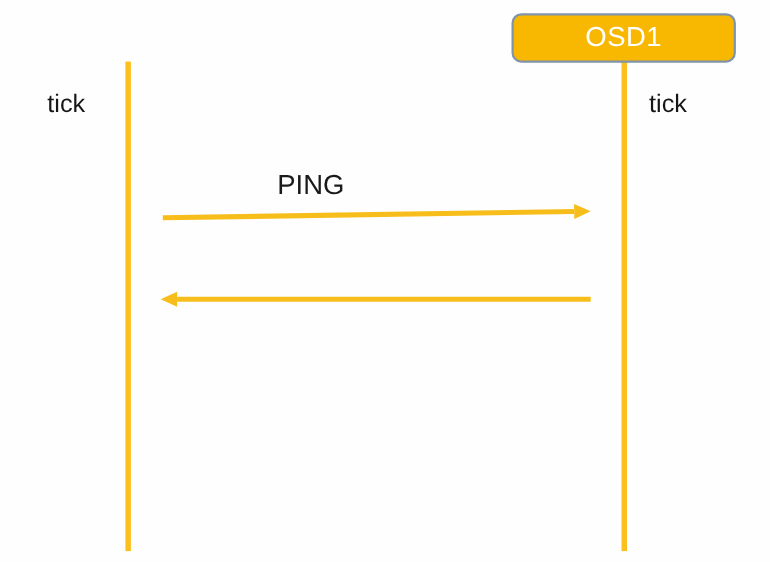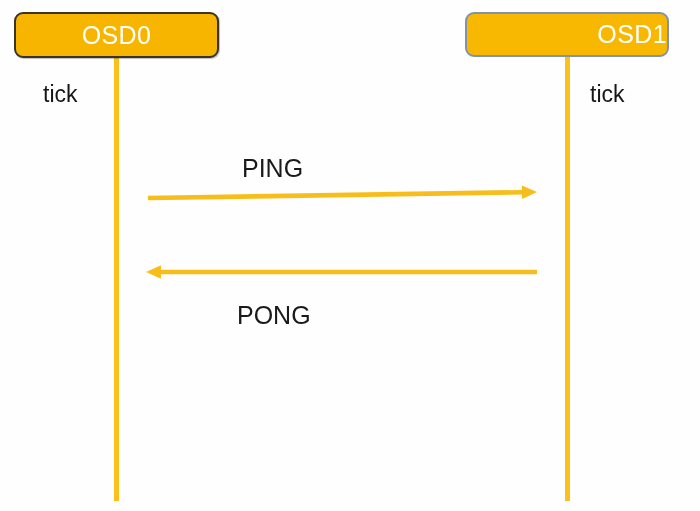--- a/index.html
+++ b/index.html
@@ -113,33 +113,29 @@
   }
 </style>
 </head>
 <body>
 
 <div id="diagram-canvas" style="background: rgb(254, 254, 254);">
 
   <div class="lifeline" id="lifeline-osd0" style="left: 113.5px; top: 56px; height: 445px; background: rgb(251, 192, 27);"></div>
   <div class="lifeline" id="lifeline-osd1" style="left: 564.5px; top: 56px; height: 445px; background: rgb(251, 192, 27);"></div>
 
-  <div class="participant-box" id="participant-osd0" style="left: 14px; top: 12px; width: 205px; height: 46px; background: rgb(247, 181, 0); border-color: rgb(58, 52, 40); color: rgb(255, 255, 255);">
-    <span>OSD0</span>
-  </div>
 
-  <div class="participant-box" id="participant-osd1" style="left: 465px; top: 12px; width: 204px; height: 45px; background: rgb(248, 183, 0); border-color: rgb(127, 148, 168); color: rgb(255, 255, 255); justify-content: flex-end;">
+  <div class="participant-box" id="participant-osd1" style="left: 465px; top: 12px; width: 204px; height: 45px; background: rgb(248, 183, 0); border-color: rgb(127, 148, 168); color: rgb(255, 255, 255);">
     <span>OSD1</span>
   </div>
 
   <div class="tick-label" id="tick-label-left">tick</div>
   <div class="tick-label" id="tick-label-right">tick</div>
 
-  <div class="message-label" id="message-label-ping" style="left: 242px; top: 156px;">PING</div>
-  <div class="message-label" id="message-label-pong" style="left: 237px; top: 303px;">PONG</div>
+  <div class="message-label" id="message-label-ping" style="left: 252px; top: 156px;">PING</div>
 
   <svg id="arrow-layer" width="700" height="511" viewBox="0 0 700 511">
     <g id="arrow-ping">
       <line id="arrow-ping-line" x1="148" y1="198" x2="522.0017839680798" y2="192.23133495164916" stroke="#f7be1b" stroke-width="4.6" stroke-linecap="butt"></line>
       <polygon id="arrow-ping-head" points="522.1066558128275,199.03052621945295 537,192 521.8969121233322,185.43214368384537" fill="#f7be1b"></polygon>
     </g>
     <g id="arrow-pong">
       <line id="arrow-pong-line" x1="537" y1="272" x2="161" y2="272" stroke="#f7be1b" stroke-width="4.6" stroke-linecap="butt"></line>
       <polygon id="arrow-pong-head" points="161,265.2 146,272 161,278.8" fill="#f7be1b"></polygon>
     </g>

